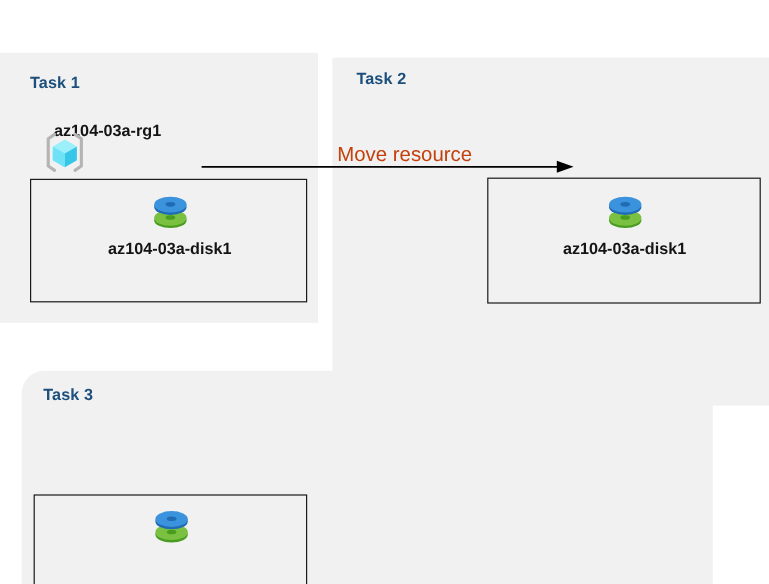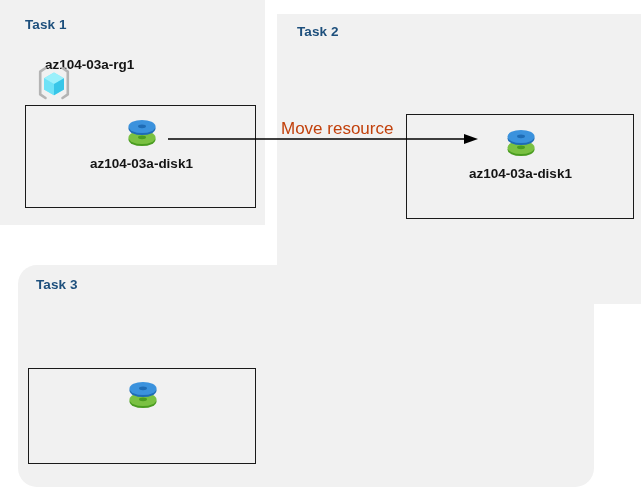--- a/index.html
+++ b/index.html
@@ -11,24 +11,25 @@
     width: 641px;
     height: 487px;
     position: relative;
     font-family: "Liberation Sans", sans-serif;
     overflow: hidden;
   }
 
   .panel {
     position: absolute;
     background: #f1f1f1;
+    margin-top: 44px;
   }
 
   #panel-task1 { left: 0px;   top: 0px;   width: 265px; height: 225px; }
-  #panel-task2 { left: 277px; top: 14px;   width: 364px; height: 290px; }
+  #panel-task2 { left: 277px; top: 4px;   width: 364px; height: 290px; }
   #panel-task3 { left: 18px;  top: 265px; width: 576px; height: 222px; border-radius: 19px; }
 
   .panel-title {
     position: absolute;
     font-size: 13.5px;
     font-weight: bold;
     color: #1d4f7c;
     letter-spacing: 0.1px;
     white-space: nowrap;
   }

